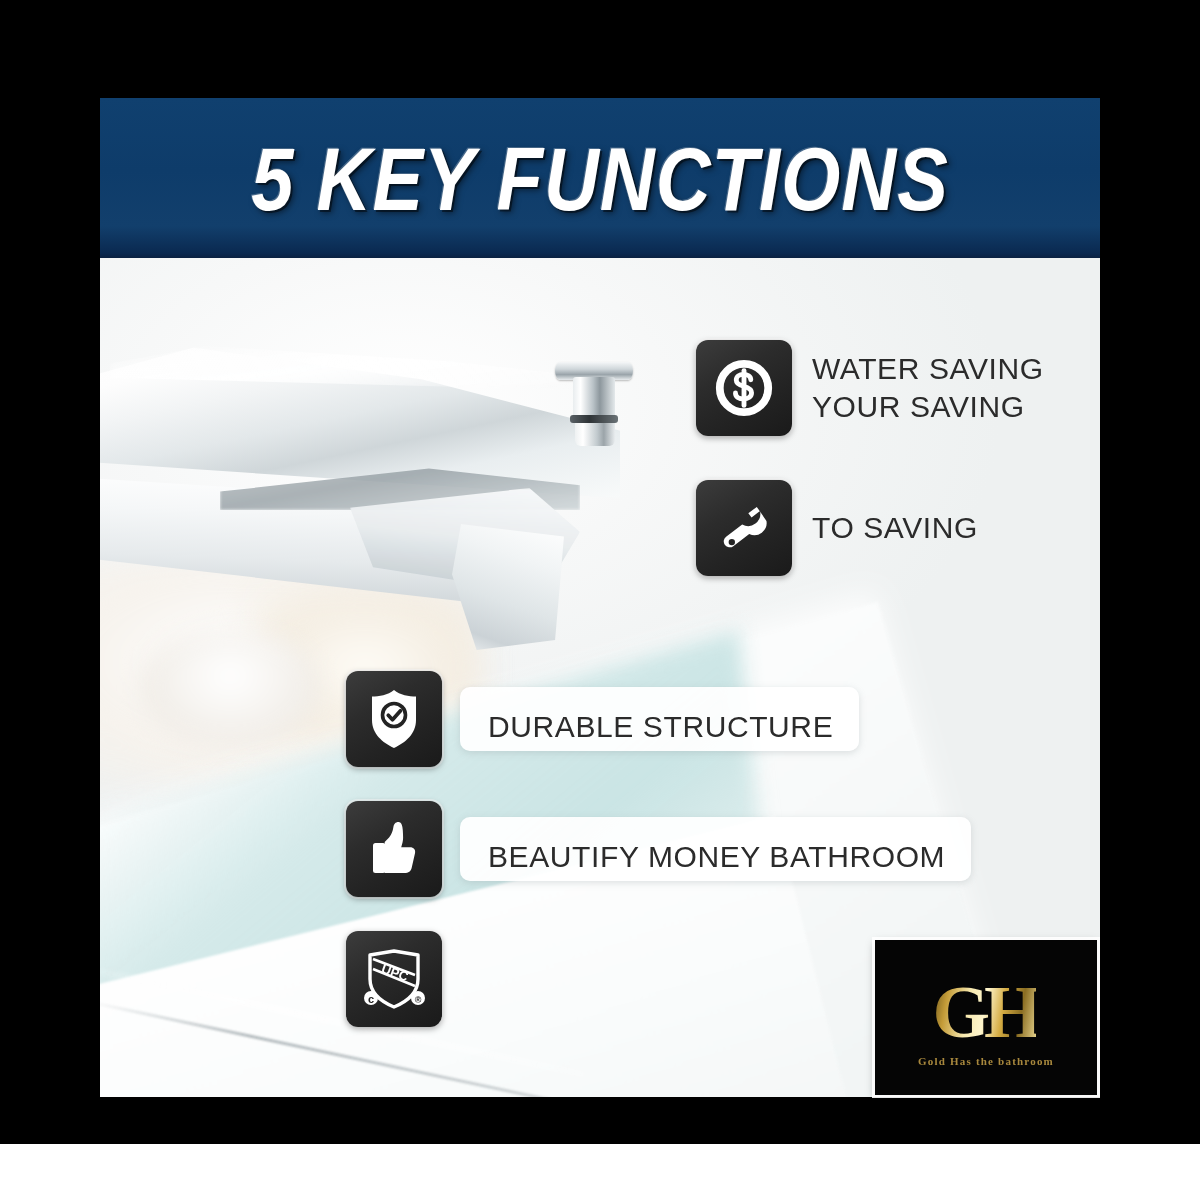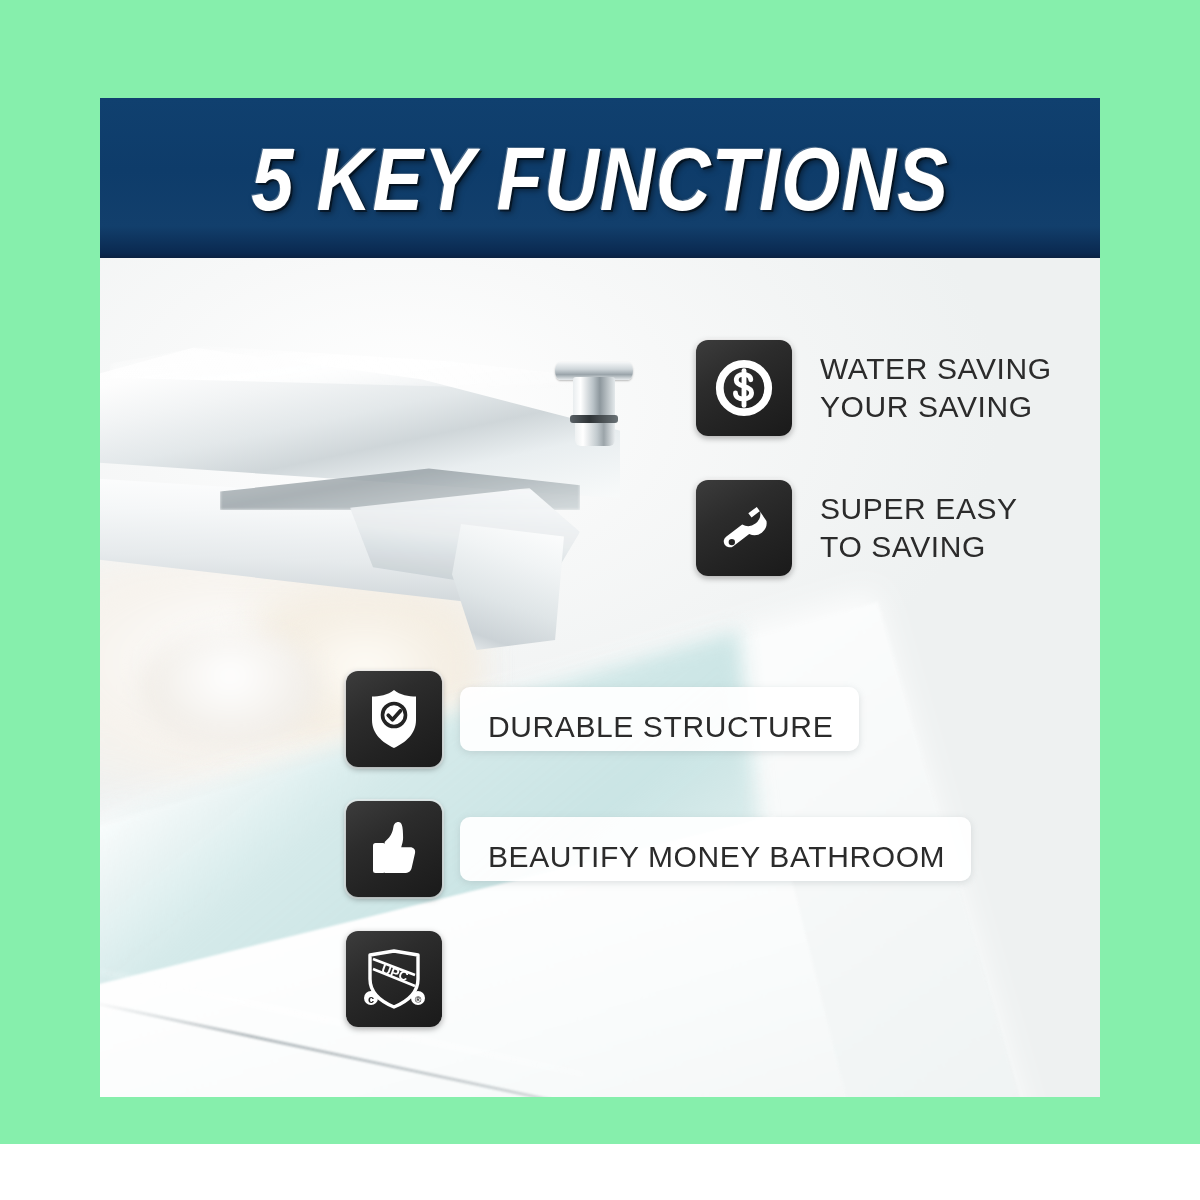--- a/index.html
+++ b/index.html
@@ -11,21 +11,21 @@
     width: 1200px;
     height: 1200px;
     font-family: "Liberation Sans", sans-serif;
     overflow: hidden;
   }
 
   #canvas {
     position: relative;
     width: 1200px;
     height: 1144px;
-    background: #86efac;
+    background: #000000;
   }
 
   
   .banner {
     position: absolute;
     left: 100px;
     top: 98px;
     width: 1000px;
     height: 160px;
     background: linear-gradient(180deg, #10406f 0%, #0e3c6a 45%, #123f6c 80%, #0a2950 97%, #0a2141 100%);
@@ -254,21 +254,21 @@
     color: #2b2b2b;
     font-size: 30px;
     letter-spacing: 0.6px;
     line-height: 1.28;
     white-space: nowrap;
     font-family: "Liberation Sans", sans-serif;
   }
   .feat-text .l2 { display: block; }
 
   
-  .feature.top .feat-text { margin-left: 28px; }
+  .feature.top .feat-text { margin-left: 20px; }
 
   
   .plate {
     margin-left: 18px;
     background: rgba(255,255,255,0.93);
     border-radius: 10px;
     padding: 32px 26px 16px 28px;
     box-shadow: 0 2px 7px rgba(140,150,155,0.28);
     display: flex;
     align-items: center;
@@ -371,21 +371,20 @@
       <div class="icon-box">
         <svg width="60" height="60" viewBox="0 0 64 64" aria-hidden="true">
           <path d="M44.5 8.5 L36.5 16.5 L40.5 20.5 L48.5 12.5
                    a13 13 0 0 1 -16.8 16.8
                    L16.5 44.5 a6.4 6.4 0 0 0 0 9 a6.4 6.4 0 0 0 9 0
                    L40.5 38.2 a13 13 0 0 0 16.3 -16.3 Z" fill="#ffffff" transform="translate(-2,-1) rotate(8 32 32)"></path>
           <circle cx="19" cy="47" r="3.4" fill="#232323"></circle>
         </svg>
       </div>
       <div class="feat-text">
-        <span>SUPER EASY</span>
         <span class="l2">TO SAVING</span>
       </div>
     </div>
 
     <div class="feature" style="left:246px; top:413px;">
       <div class="icon-box">
         <svg width="58" height="64" viewBox="0 0 56 64" aria-hidden="true">
           <path d="M28 3 C22 8 13 9.5 6 9.5 V33 c0 14 10.5 22.5 22 28 11.5-5.5 22-14 22-28 V9.5 C43 9.5 34 8 28 3 Z" fill="#ffffff"></path>
           <circle cx="28" cy="28" r="11.5" fill="none" stroke="#232323" stroke-width="3.6"></circle>
           <path d="M22.3 28.3 l4.2 4.4 l8.0 -8.9" fill="none" stroke="#232323" stroke-width="3.8" stroke-linecap="round" stroke-linejoin="round"></path>
@@ -421,14 +420,18 @@
           <circle cx="10" cy="53" r="7" fill="#ffffff"></circle>
           <text x="10" y="58" font-family="Liberation Sans, sans-serif" font-size="11" font-weight="bold" fill="#232323" text-anchor="middle">c</text>
           <circle cx="57" cy="53" r="7" fill="#ffffff"></circle>
           <text x="57" y="57.5" font-family="Liberation Sans, sans-serif" font-size="9" font-weight="bold" fill="#232323" text-anchor="middle">®</text>
         </svg>
       </div>
     </div>
 
   </div>
 
+  <div class="logo-box">
+    <div class="logo-mark">GH</div>
+    <div class="logo-tag">Gold Has the bathroom</div>
+  </div>
 
 </div>
 
 </body></html>

